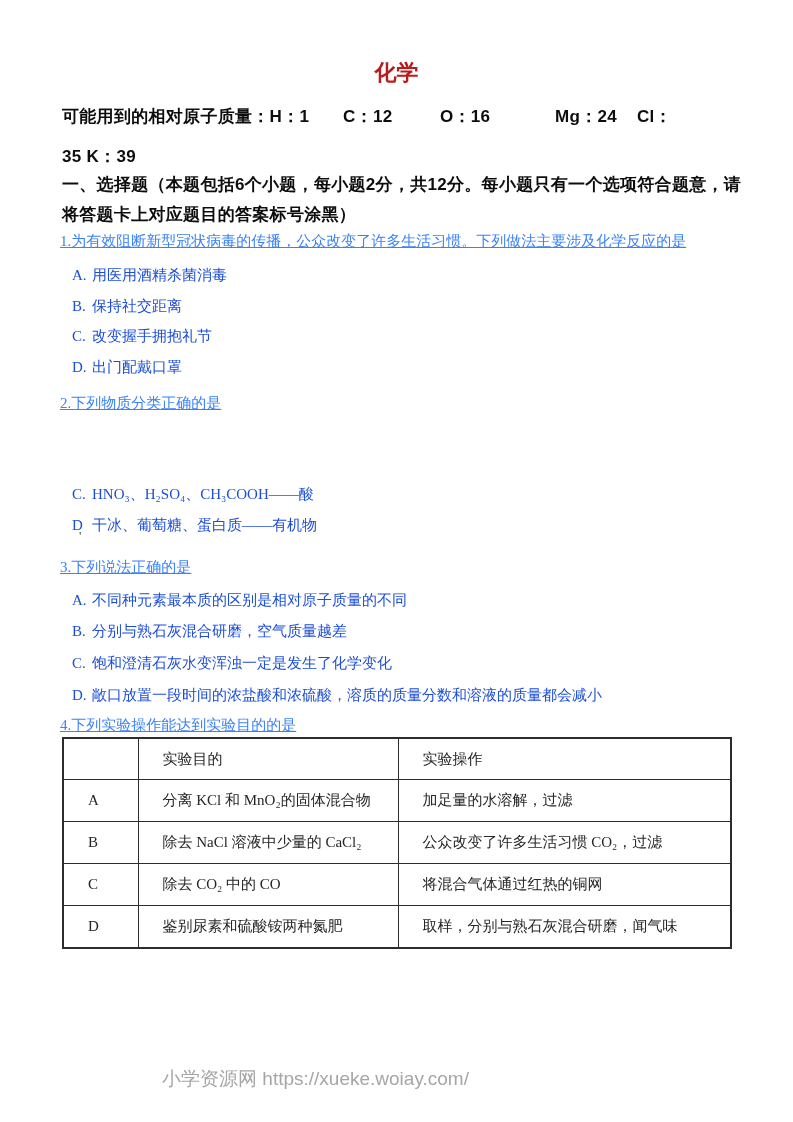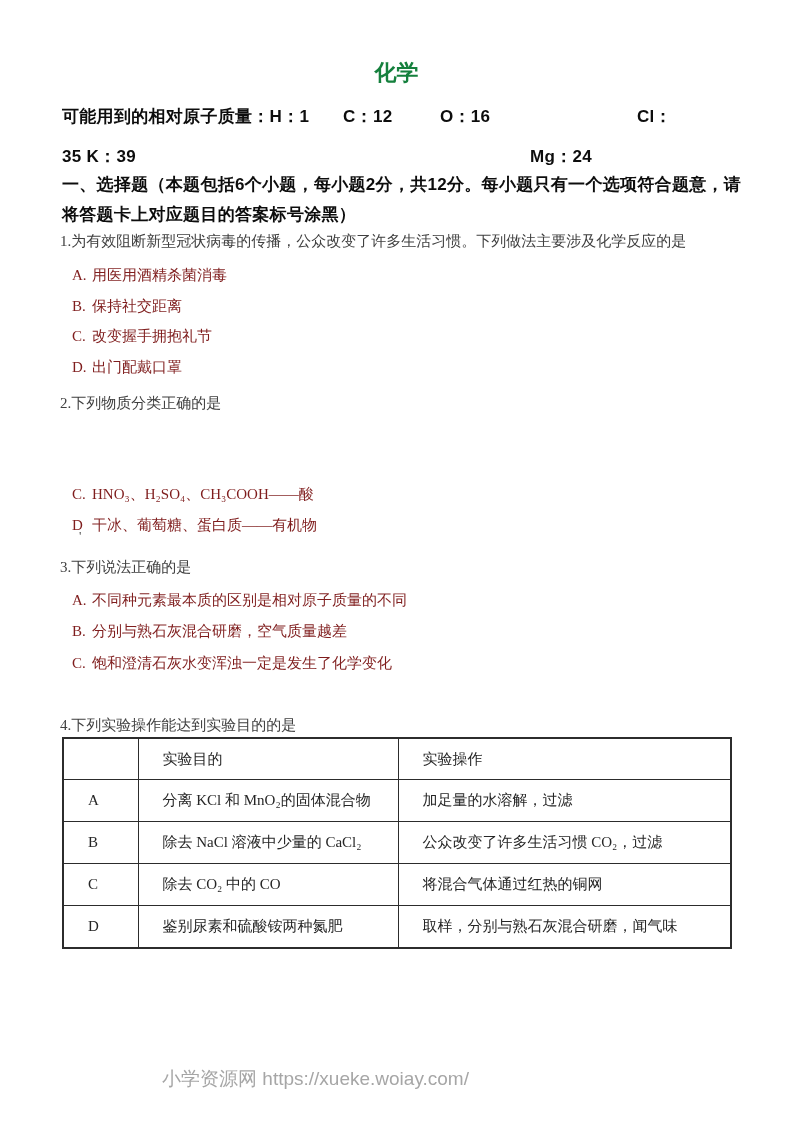--- a/index.html
+++ b/index.html
@@ -10,31 +10,31 @@
     margin: 0 auto;
     background: #ffffff;
     font-family: "Liberation Serif", "DejaVu Serif", serif;
     color: #222222;
     overflow: hidden;
   }
   .abs { position: absolute; white-space: nowrap; }
   .title {
     left: 0; width: 793px; text-align: center;
     font-family: "Liberation Sans", "DejaVu Sans", sans-serif;
-    font-weight: 700; font-size: 22px; color: #15803d; margin: 0;
+    font-weight: 700; font-size: 22px; color: #b91c1c; margin: 0;
   }
   .bold-line {
     font-family: "Liberation Sans", "DejaVu Sans", sans-serif;
     font-weight: 700; font-size: 17px; color: #0d0d0d;
     letter-spacing: 0.3px;
   }
   .mass-row { left: 0; width: 646px; height: 22px; }
   .mass-part { position: absolute; top: 0; white-space: nowrap; }
-  .q { font-size: 15px; color: #404040; }
-  .opt { font-size: 15px; color: #7f1d1d; left: 72px; }
+  .q { font-size: 15px; color: #3b82f6; text-decoration: underline; }
+  .opt { font-size: 15px; color: #1d4ed8; left: 72px; }
   .opt-letter { display: inline-block; min-width: 20px; }
   .stray { font-size: 13px; color: #4a4a4a; }
   .q4-table {
     border-collapse: collapse;
     table-layout: fixed;
     width: 668px;
     border: 2px solid #2c2c2c;
   }
   .q4-table td {
     border: 1px solid #2c2c2c;
@@ -57,21 +57,21 @@
 <body>
 
 <div class="page">
 
   <h1 class="abs title" style="top:58px;">化学</h1>
 
   <div class="abs bold-line mass-row" style="top:105px;">
     <span class="mass-part" style="left:62px;">可能用到的相对原子质量：H：1</span>
     <span class="mass-part" style="left:343px;">C：12</span>
     <span class="mass-part" style="left:440px;">O：16</span>
-    <span class="mass-part" style="left:530px;margin-top:40px;">Mg：24</span>
+    <span class="mass-part" style="left:555px;">Mg：24</span>
     <span class="mass-part" style="left:637px;">Cl：</span>
   </div>
   <div class="abs bold-line" style="top:145px;left:62px;">35 K：39</div>
 
   <div class="abs bold-line" style="top:173px;left:62px;">一、选择题（本题包括6个小题，每小题2分，共12分。每小题只有一个选项符合题意，请</div>
   <div class="abs bold-line" style="top:203px;left:62px;">将答题卡上对应题目的答案标号涂黑）</div>
 
   <div class="abs q" style="top:232px;left:60px;">1.为有效阻断新型冠状病毒的传播，公众改变了许多生活习惯。下列做法主要涉及化学反应的是</div>
   <div class="abs opt" style="top:266px;"><span class="opt-letter">A.</span><span>用医用酒精杀菌消毒</span></div>
   <div class="abs opt" style="top:297px;"><span class="opt-letter">B.</span><span>保持社交距离</span></div>
@@ -81,20 +81,21 @@
   <div class="abs q" style="top:394px;left:60px;">2.下列物质分类正确的是</div>
   <div class="abs opt" style="top:485px;"><span class="opt-letter">C.</span><span>HNO₃、H₂SO₄、CH₃COOH——酸</span></div>
   <div class="abs opt" style="top:516px;"><span class="opt-letter">D</span><span>干冰、葡萄糖、蛋白质——有机物</span></div>
 
   <div class="abs stray" style="top:528px;left:79px;">'</div>
 
   <div class="abs q" style="top:558px;left:60px;">3.下列说法正确的是</div>
   <div class="abs opt" style="top:591px;"><span class="opt-letter">A.</span><span>不同种元素最本质的区别是相对原子质量的不同</span></div>
   <div class="abs opt" style="top:622px;"><span class="opt-letter">B.</span><span>分别与熟石灰混合研磨，空气质量越差</span></div>
   <div class="abs opt" style="top:654px;"><span class="opt-letter">C.</span><span>饱和澄清石灰水变浑浊一定是发生了化学变化</span></div>
+  <div class="abs opt" style="top:686px;"><span class="opt-letter">D.</span><span>敞口放置一段时间的浓盐酸和浓硫酸，溶质的质量分数和溶液的质量都会减小</span></div>
 
   <div class="abs q" style="top:716px;left:60px;">4.下列实验操作能达到实验目的的是</div>
 
   <table class="abs q4-table" style="top:737px;left:62px;">
     <colgroup>
       <col style="width:75px">
         <col style="width:260px">
         <col style="width:333px">
     </colgroup>
     <tbody>

